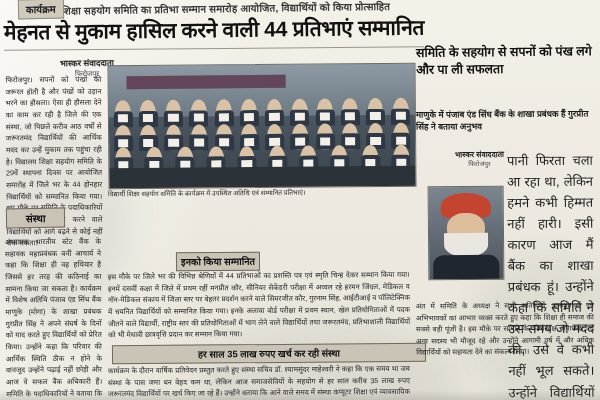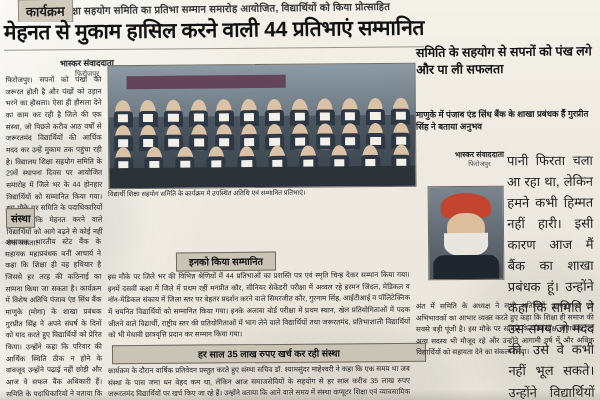--- a/index.html
+++ b/index.html
@@ -31,21 +31,21 @@
     font-family:"Liberation Sans", sans-serif;
     font-size:10px;font-weight:bold;color:#2b2b2b;
     white-space:nowrap;letter-spacing:.2px;
     transform:rotate(-0.8deg);
     opacity:.92;
   }
   .mast-badge{
     position:absolute;left:18px;top:-1px;
     background:#cfcabc;color:#1c1c1c;
     font-family:"Liberation Sans", sans-serif;
-    font-size:13px;font-weight:bold;padding:2px 7px;
+    font-size:10px;font-weight:bold;padding:2px 7px;
     border:1px solid #8f8a7d;
     transform:rotate(-1deg);
   }
 
   
   .headline-wrap{
     position:absolute;left:0;top:14px;width:600px;height:34px;overflow:hidden;
   }
   .headline{
     position:absolute;left:4px;top:0px;width:592px;
@@ -100,21 +100,21 @@
     font-family:"Liberation Sans", sans-serif;
   }
   .col-left{left:6px;top:74px;width:96px;transform:rotate(-0.45deg);}
   .col-left2{left:6px;top:236px;width:96px;transform:rotate(-0.45deg);}
 
   .boxhead{
     position:absolute;left:6px;top:208px;
     background:#c8c3b5;border:1px solid #6e6a5f;
     font-family:"Liberation Sans", sans-serif;
     font-size:10px;font-weight:bold;color:#111;
-    padding:2px 4px;transform:rotate(-0.8deg);
+    padding:2px 19px;transform:rotate(-0.8deg);
   }
 
   
   .photo{
     position:absolute;left:108px;top:64px;width:306px;height:122px;
     background:
       linear-gradient(180deg,#5d6a74 0%,#4a555f 45%,#3b444c 100%);
     border:1px solid #6b6b66;
     overflow:hidden;
     transform:rotate(-0.5deg);
@@ -136,21 +136,21 @@
     font-size:6.6px;color:#1f1f1f;line-height:1.4;
     transform:rotate(-0.5deg);
   }
 
   
   .centerbar{
     position:absolute;left:176px;top:252px;
     background:#c9c4b6;border:1px solid #6e6a5f;
     font-family:"Liberation Sans", sans-serif;
     font-size:9.6px;font-weight:bold;color:#111;
-    padding:2px 12px;transform:rotate(-0.5deg);
+    padding:2px 4px;transform:rotate(-0.5deg);
   }
   .center-body{
     position:absolute;left:108px;top:270px;width:302px;
     font-family:"Liberation Sans", sans-serif;
     font-size:7.2px;line-height:1.62;text-align:justify;color:#1d1d1d;
     transform:rotate(-0.45deg);
   }
   .centerbar2{
     position:absolute;left:112px;top:344px;width:296px;
     background:#c9c4b6;border:1px solid #6e6a5f;

